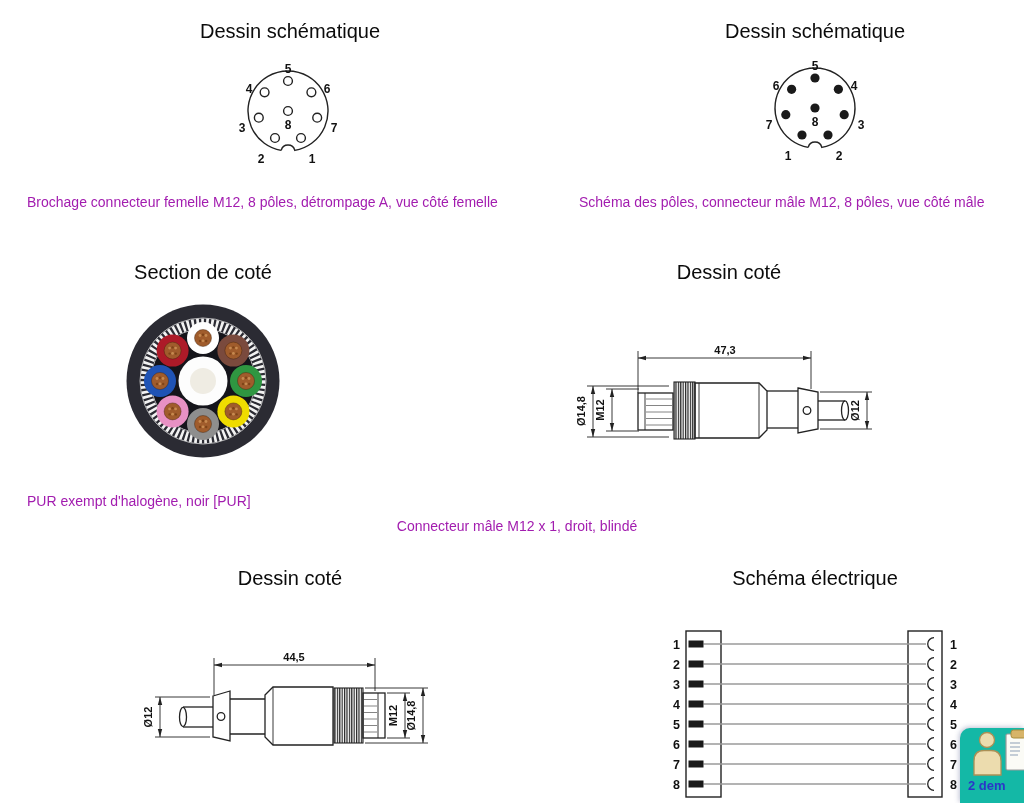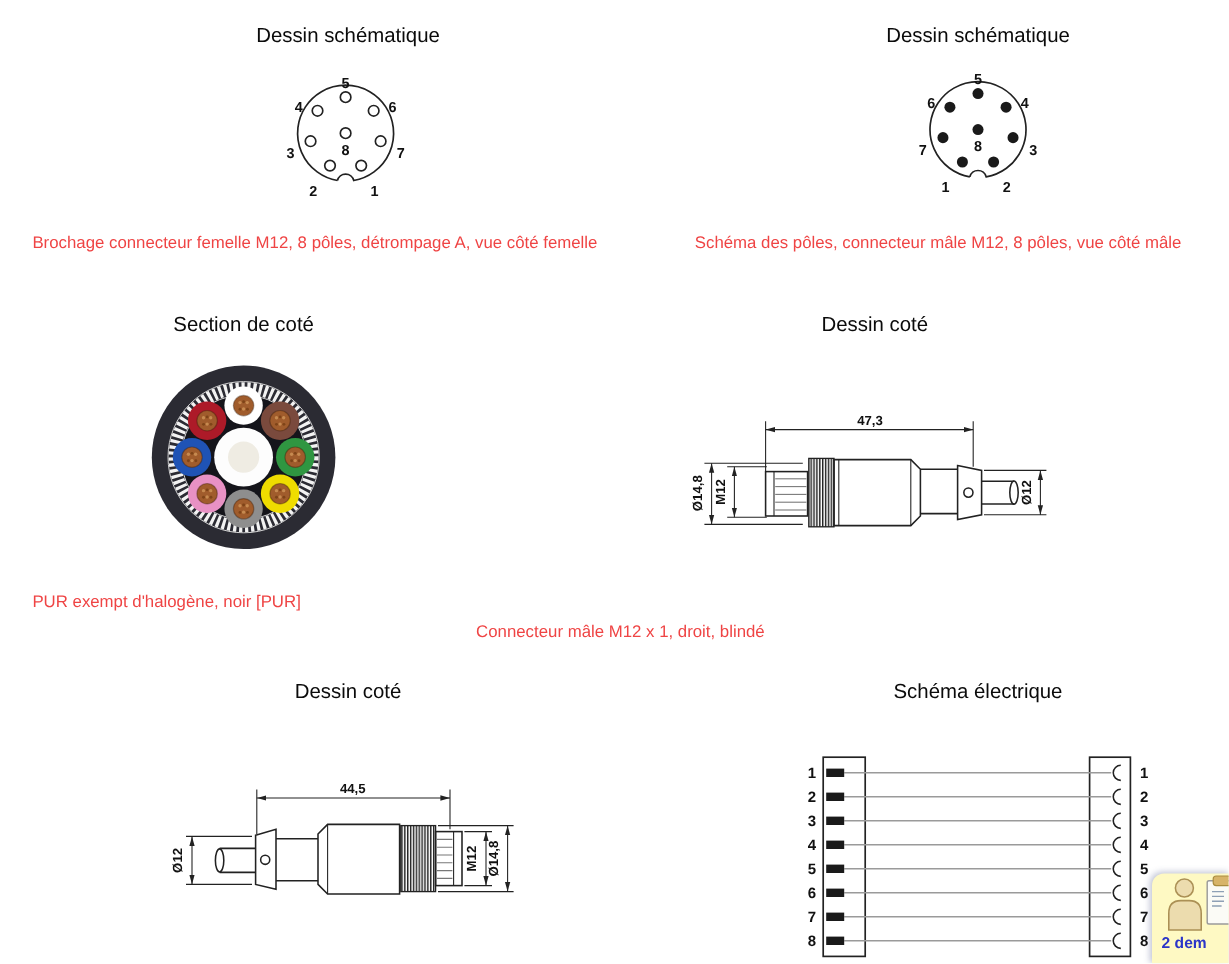--- a/index.html
+++ b/index.html
@@ -1,35 +1,35 @@
 <!DOCTYPE html>
 <html><head>
 <meta charset="utf-8">
 <style>
   html,body{margin:0;padding:0;background:#fff;}
   .canvas{
     position:relative;width:1024px;height:803px;background:#fff;
     font-family:"Liberation Sans","DejaVu Sans",sans-serif;color:#111;overflow:hidden;
   }
   .abs{position:absolute;}
-  .title{font-size:17px;font-weight:400;text-align:center;color:#0b0b0b;}
-  .caption{font-size:14px;line-height:20px;color:#ef4444;}
+  .title{font-size:20px;font-weight:400;text-align:center;color:#0b0b0b;}
+  .caption{font-size:14px;line-height:20px;color:#a21caf;}
   .caption.center{text-align:center;}
   svg text{font-family:"Liberation Sans","DejaVu Sans",sans-serif;}
   .pin-label{font-size:12px;font-weight:bold;fill:#111;text-anchor:middle;}
   .dim-label{font-size:11px;font-weight:bold;fill:#111;text-anchor:middle;}
   .sch-num{font-size:12.5px;font-weight:bold;fill:#111;}
   .outline{stroke:#222;stroke-width:1.3;fill:none;}
   .thin{stroke:#222;stroke-width:0.9;fill:none;}
   .dimline{stroke:#222;stroke-width:0.9;fill:none;}
   .threadline{stroke:#777;stroke-width:0.9;}
   .wireline{stroke:#9a9a9a;stroke-width:1.3;}
   .widget{
     position:absolute;right:0;bottom:0;width:64px;height:75px;
-    background:#fef9c3;border-radius:10px 0 0 0;
+    background:#14b8a6;border-radius:10px 0 0 0;
     box-shadow:-1px -1px 5px rgba(110,120,160,.45);overflow:hidden;
   }
   .widget-label{position:absolute;left:8px;top:50px;font-size:13px;font-weight:bold;white-space:nowrap;}
 </style>
 </head>
 <body>
 
 <div class="canvas">
 
   <div class="abs title" style="left:140px;top:20px;width:300px;">Dessin schématique</div>

